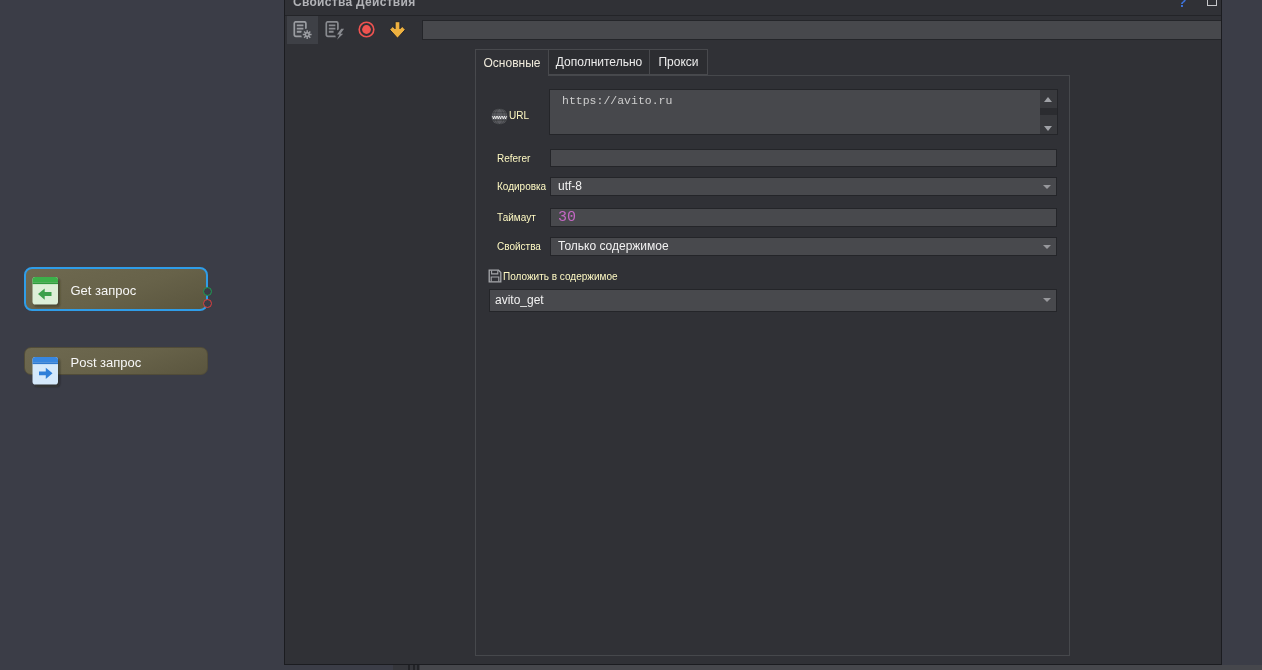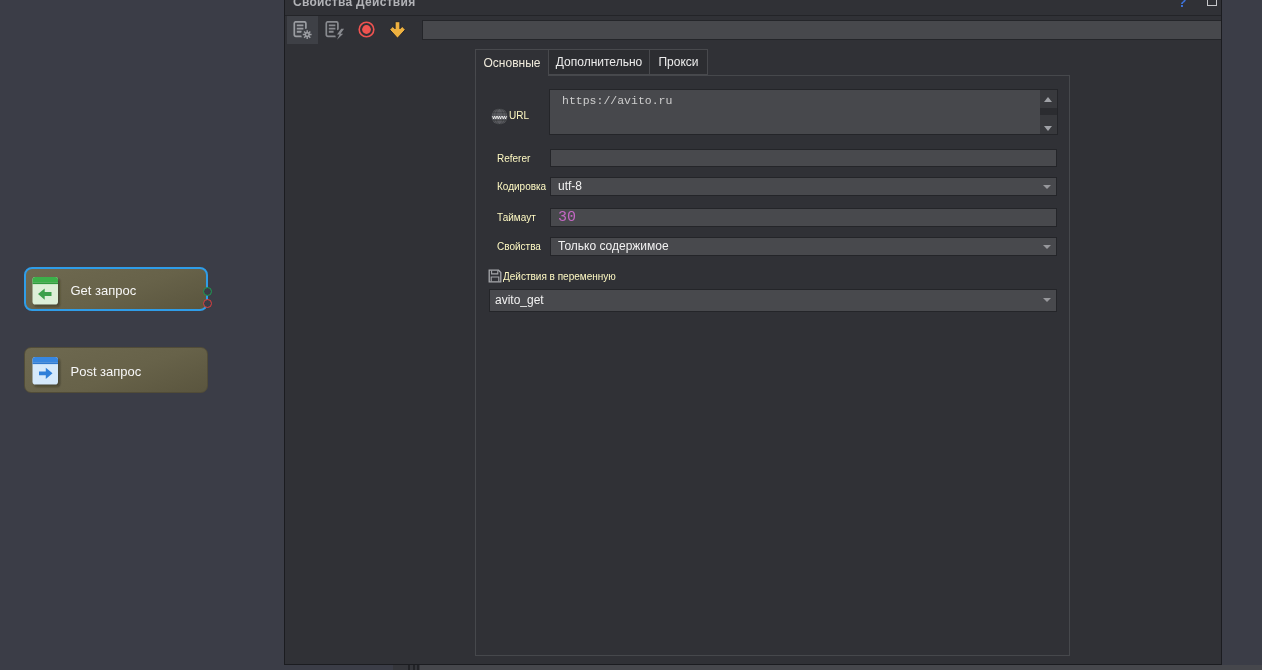--- a/index.html
+++ b/index.html
@@ -2,21 +2,21 @@
 <html><head>
 <meta charset="utf-8">
 <style>
   * { margin:0; padding:0; box-sizing:border-box; }
   html,body { width:1262px; height:670px; overflow:hidden; background:#3b3d47;
     font-family:"Liberation Sans", sans-serif; }
   .abs { position:absolute; }
   
   #node-get { left:24px; top:267px; width:184px; height:44px; border:2px solid #2f9de8;
     border-radius:8px; background:linear-gradient(160deg,#6e6950 0%,#676249 55%,#5a553e 100%); }
-  #node-post { left:24px; top:347px; width:184px; height:46px; border:1px solid #514c38;
+  #node-post { left:24px; top:347px; width:184px; height:28px; border:1px solid #514c38;
     border-radius:7px; background:linear-gradient(160deg,#6e6950 0%,#676249 55%,#5a553e 100%); }
   .node-title { position:absolute; left:44.5px; top:1px; bottom:-1px; display:flex; align-items:center;
     color:#f7f7f7; font-size:13px; }
   .conn { position:absolute; width:9px; height:9px; border-radius:50%; background:#3b3d47; }
   
   #dlg { left:284px; top:0; width:938px; height:665px; background:#303136;
     border:1px solid #1b1c20; border-top:none; overflow:hidden; }
   #dlg-title { left:8px; top:-5px; font-size:12px; font-weight:bold; color:#b2b3b7; letter-spacing:0.3px; }
   #dlg-sep { left:0; top:15px; width:100%; height:1px; background:#232428; }
   #tb-btn1 { left:2px; top:16px; width:31px; height:28px; background:#3e4046; }
@@ -143,17 +143,17 @@
 
   <div class="abs flabel row-label" style="top:237px;">Свойства</div>
   <div class="abs finput" style="left:265px; top:237px; width:507px; height:19px; line-height:17px; padding-left:7px;">Только содержимое</div>
   <div class="abs dd-arrow" style="left:758px; top:245px;"></div>
 
   <svg class="abs" style="left:203px; top:269px;" width="14" height="14" viewBox="0 0 14 14">
     <path d="M1.2 1.2 h9.3 l2.3 2.3 v9.3 h-11.6 z" fill="none" stroke="#a6a8ac" stroke-width="1.3"></path>
     <path d="M3.6 1.5 v3.4 h6.2 v-3.4" fill="none" stroke="#a6a8ac" stroke-width="1.1"></path>
     <path d="M3.2 12.6 v-4.6 h7.6 v4.6" fill="none" stroke="#a6a8ac" stroke-width="1.1"></path>
   </svg>
-  <div class="abs flabel" style="left:218px; top:271px;">Действия в переменную</div>
+  <div class="abs flabel" style="left:218px; top:271px;">Положить в содержимое</div>
 
   <div class="abs finput" style="left:204px; top:289px; width:568px; height:23px; line-height:21px; padding-left:5px;">avito_get</div>
   <div class="abs dd-arrow" style="left:758px; top:298px;"></div>
 </div>
 
 </body></html>

